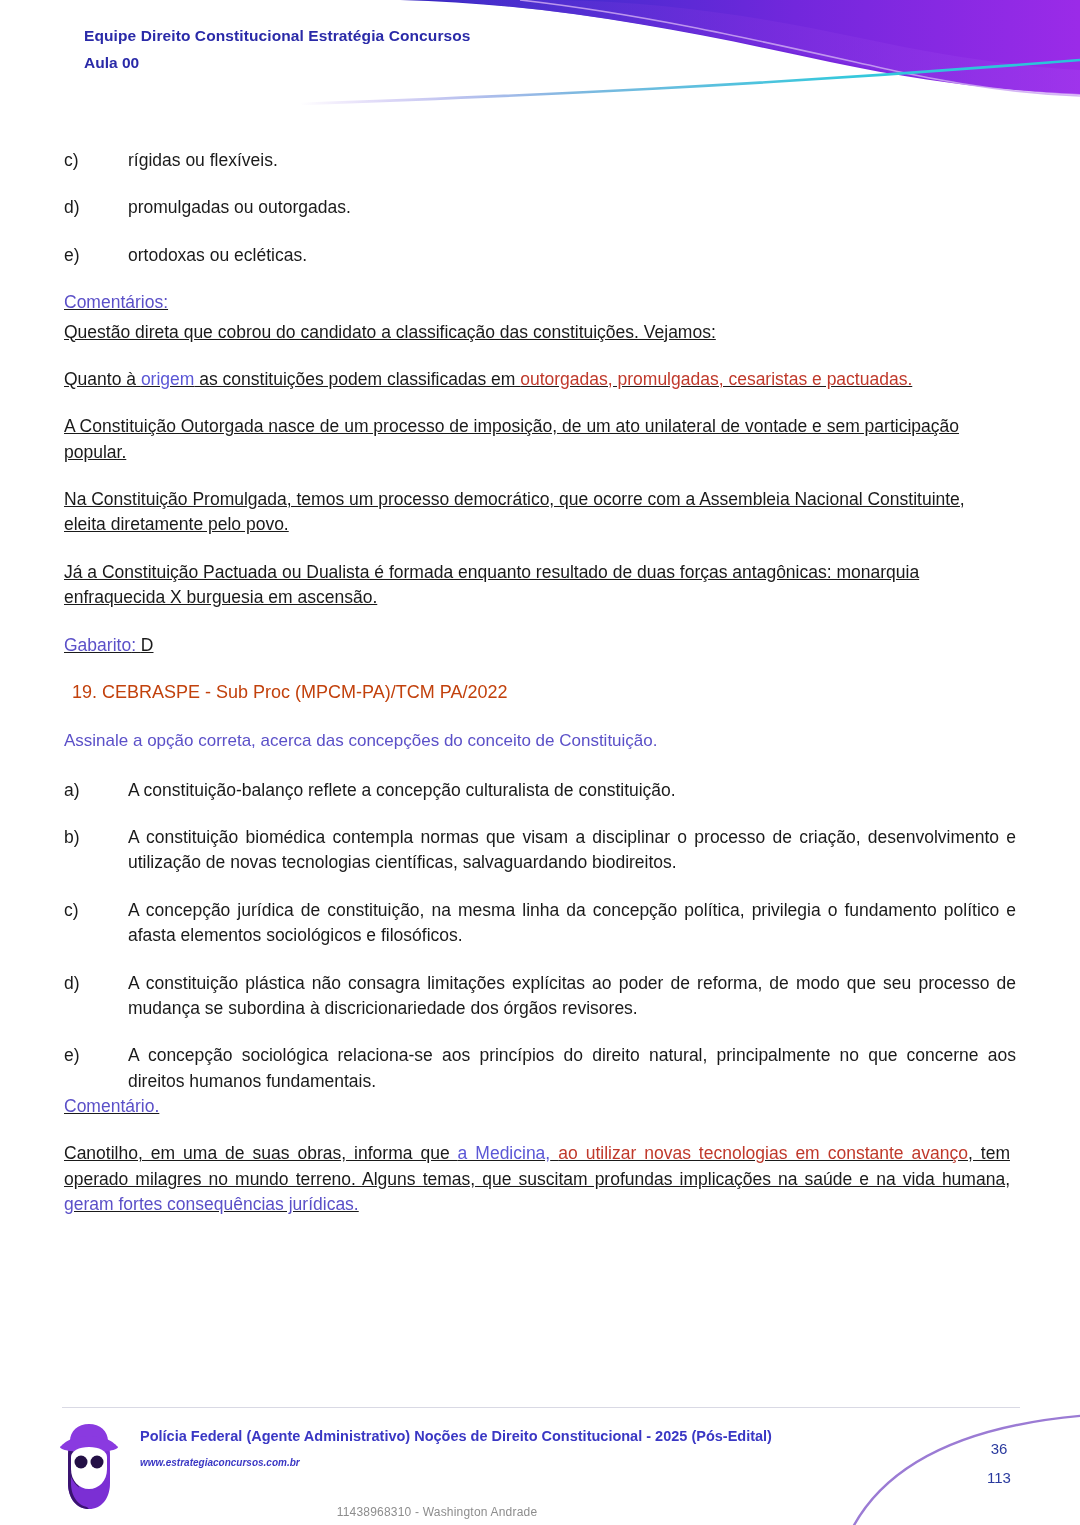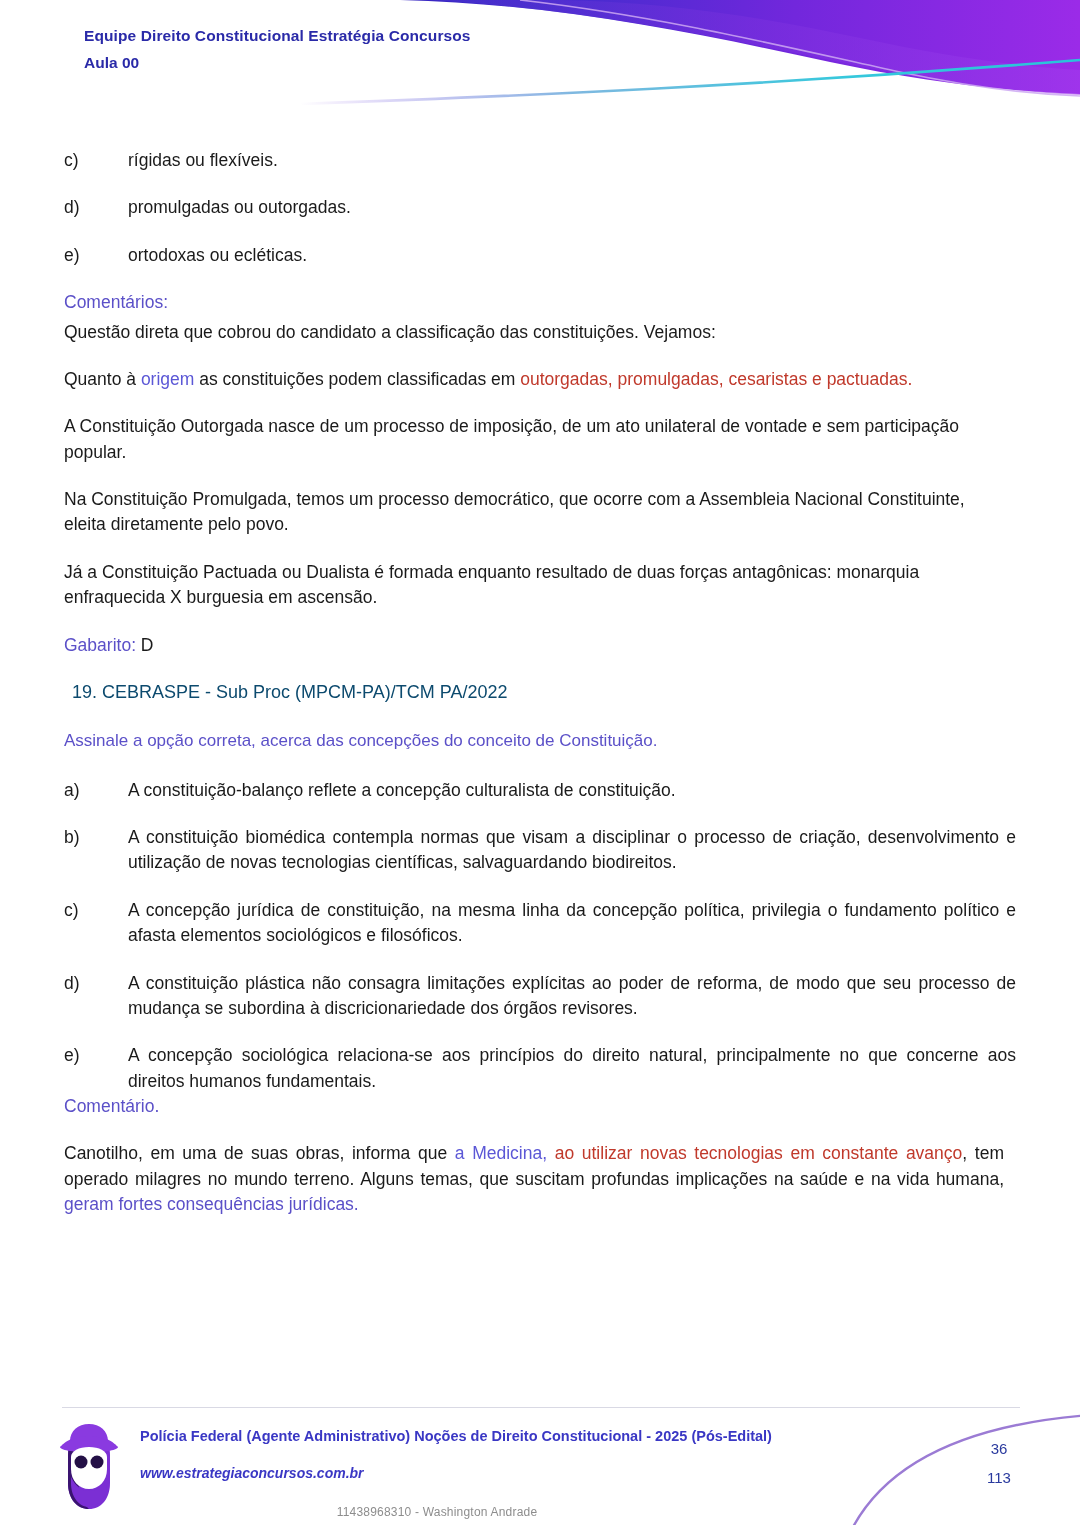--- a/index.html
+++ b/index.html
@@ -70,34 +70,35 @@
   }
   .opt .otext {
     flex: 1 1 auto;
     text-align: justify;
   }
 
   p.para {
     font-size: 17.5px;
     color: #1a1a1a;
     line-height: 1.45;
-    margin: 0 12px 22px 0;
+    margin: 0 6px 22px 0;
     text-align: left;
+    text-decoration: underline;
   }
   p.tight { margin-bottom: 4px; }
   p.justify { text-align: justify; }
 
   .lbl-purple { color: #5B50C8; }
   .txt-red    { color: #C0392B; }
   .txt-purple { color: #5B50C8; }
   .txt-blue   { color: #5B57D6; }
 
   .q-head {
     font-size: 18px;
-    color: #0c4a6e;
+    color: #c2410c;
     margin: 0 0 24px 0;
     padding-left: 8px;
     line-height: 1.4;
   }
   .q-stem {
     font-size: 17px;
     color: #5B50C8;
     margin: 0 0 24px 0;
     line-height: 1.45;
   }
@@ -138,25 +139,25 @@
     left: 140px;
     top: 20px;
   }
   .f-line1 {
     font-size: 14.5px;
     font-weight: bold;
     color: #3A37C4;
     line-height: 1.3;
   }
   .f-line2 {
-    font-size: 14px;
+    font-size: 10px;
     font-weight: bold;
     font-style: italic;
     color: #3A37C4;
-    margin-top: 18px;
+    margin-top: 10px;
     line-height: 1.3;
   }
   .pagenums {
     position: absolute;
     right: 58px;
     top: 28px;
     text-align: center;
     width: 46px;
   }
   .pnum {

